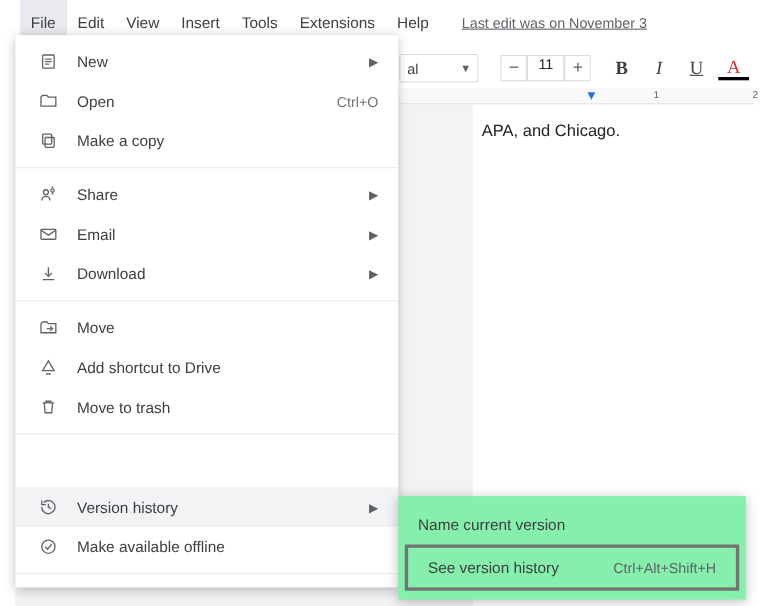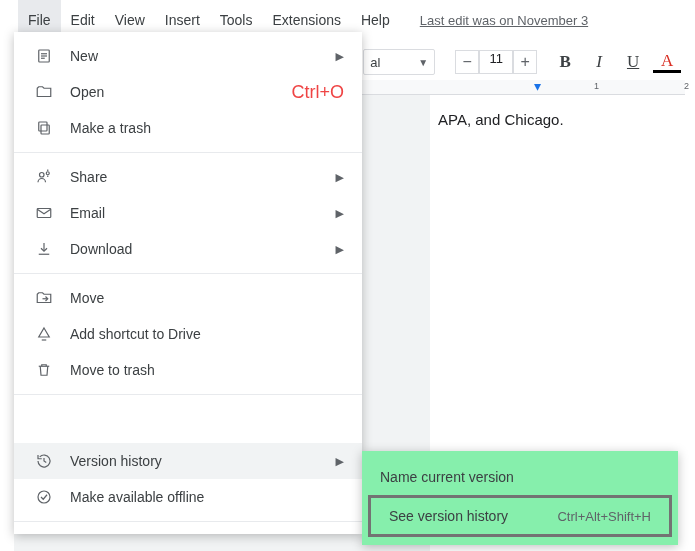--- a/index.html
+++ b/index.html
@@ -26,21 +26,21 @@
 .ruler .mark{position:absolute; top:1px;}
 .ruler .indent{position:absolute; top:-2px; left:520px; color:#1a73e8; font-size:14px;}
 
 .page { position:absolute; top:95px; left:430px; right:10px; bottom:0; background:#fff; padding:16px 8px; font-size:15px;}
 .page-left-shade{position:absolute; top:95px; left:14px; width:416px; bottom:0; background:#f1f3f4;}
 
 .dropdown { position:absolute; top:32px; left:14px; width:348px; background:#fff; box-shadow:0 2px 10px rgba(0,0,0,.25); padding:6px 0; z-index:10;}
 .dropdown .row { display:flex; align-items:center; height:36px; padding:0 18px 0 20px; font-size:14px; color:#3c4043; cursor:pointer; gap:16px;}
 .dropdown .row.hover{background:#f1f3f4;margin-top:48px;}
 .dropdown .row .lab{flex:1;}
-.dropdown .row .shortcut{color:#ef4444; font-size:18px;text-align:center;}
+.dropdown .row .shortcut{color:#737373; font-size:13px;text-align:center;}
 .dropdown .row .sub{color:#5f6368; font-size:11px;}
 .dropdown .sep{height:1px; background:#e8eaed; margin:6px 0;}
 .ic{width:20px; display:flex; justify-content:center; color:#5f6368;}
 .ic svg{width:18px;height:18px;stroke:#5f6368;stroke-width:1.6;fill:none;}
 
 .submenu { position:absolute; top:451px; left:362px; width:316px; background:#86efac; box-shadow:0 2px 10px rgba(0,0,0,.25); padding:8px 0; z-index:11;}
 .submenu .row{display:flex;align-items:center;height:36px;padding:0 18px;font-size:14px;color:#3c4043;gap:14px;}
 .submenu .row .lab{flex:1;}
 .submenu .row .shortcut{color:#5f6368;font-size:13px;}
 .hl{border:3px solid #737373; margin:0 6px; }
@@ -109,21 +109,21 @@
     <span class="lab">Open</span>
     <span class="shortcut">Ctrl+O</span>
   </div>
   <div class="row">
     <span class="ic">
         <svg viewBox="0 0 24 24">
           <rect x="8" y="8" width="11" height="12" rx="1"></rect>
           <rect x="5" y="4" width="11" height="12" rx="1"></rect>
         </svg>
       </span>
-    <span class="lab">Make a trash</span>
+    <span class="lab">Make a copy</span>
   </div>
   <div class="sep"></div>
   <div class="row">
     <span class="ic">
         <svg viewBox="0 0 24 24">
           <circle cx="9" cy="9" r="3"></circle>
           <path d="M4 19c0-2.7 2.2-5 5-5s5 2.3 5 5"></path>
           <circle cx="17" cy="7" r="2"></circle>
           <line x1="17" y1="4" x2="17" y2="2"></line>
           <line x1="17" y1="10" x2="17" y2="12"></line>

